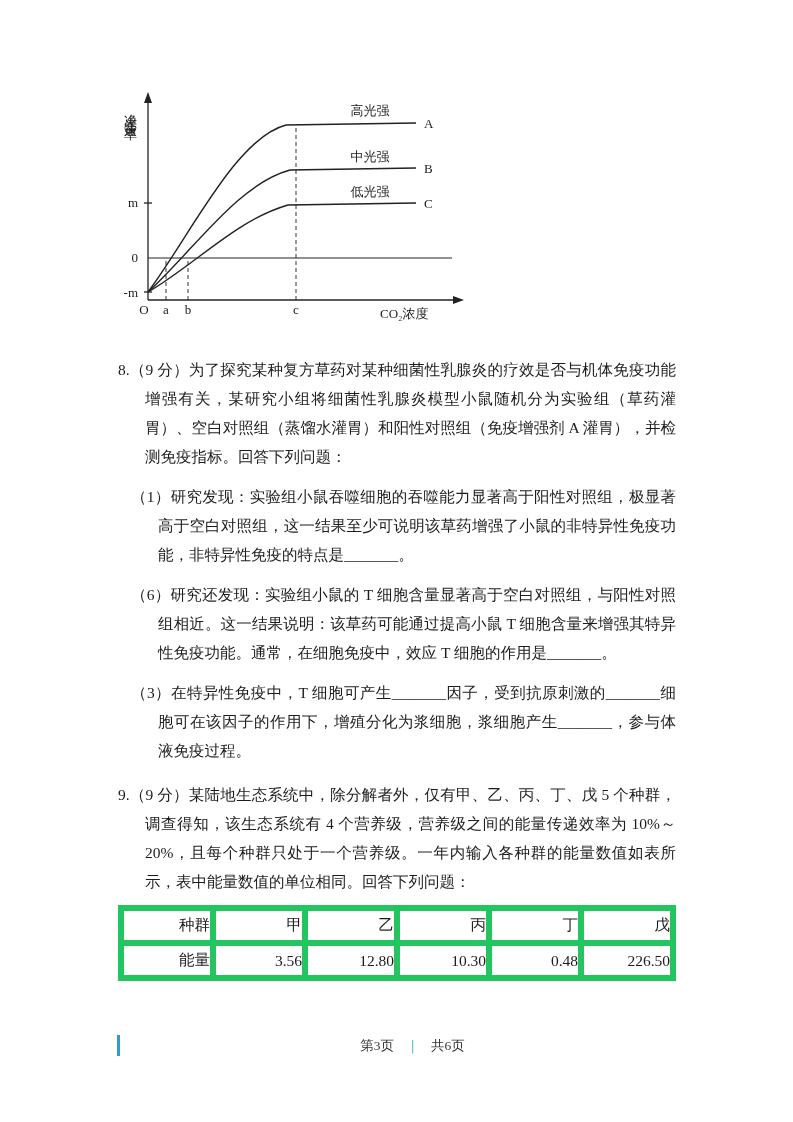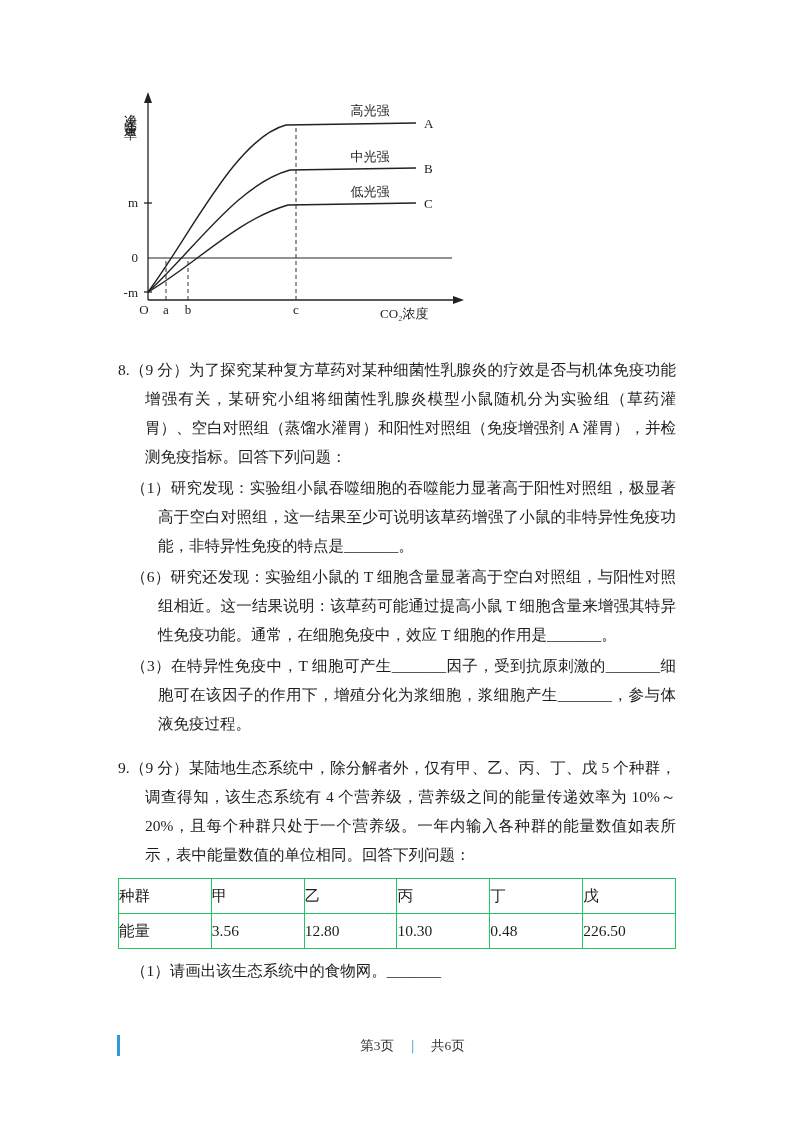--- a/index.html
+++ b/index.html
@@ -24,26 +24,26 @@
   .axis   { stroke:#222; stroke-width:1.3; fill:none; }
   .thin   { stroke:#222; stroke-width:1;   fill:none; }
   .curve  { stroke:#222; stroke-width:1.4; fill:none; }
   .dash   { stroke:#333; stroke-width:1; stroke-dasharray:4 3; fill:none; }
   .lbl    { font-size:13px; fill:#1c1c1c; font-family:"Liberation Serif","DejaVu Serif",serif; }
   .clbl   { font-size:13px; fill:#1c1c1c; font-family:"Liberation Serif","DejaVu Serif",serif; }
 
   
   .para { font-size:15.5px; line-height:29px; text-align:justify; color:#1c1c1c; }
   .question { padding-left:27px; text-indent:-27px; margin-top:15px; }
-  .item     { padding-left:40px; text-indent:-27px; margin-top:2px; }
+  .item     { padding-left:40px; text-indent:-27px; margin-top:11px; }
 
   
   .energy-table { border-collapse:collapse; width:558px; table-layout:fixed; margin:9px 0 7px 0; }
   .energy-table td {
-    border:1px solid #22c55e; height:35px; text-align:left;
+    border:6px solid #22c55e; height:35px; text-align:right;
     font-size:15.5px; color:#1c1c1c;
   }
 
   
   .footer {
     position:absolute; top:1037px; left:0; width:100%;
     text-align:center; font-size:13.5px; color:#333;margin-left:16px;
   }
   .footer .sep { color:#2e9bd5; margin:0 12px; }
   .margin-mark {
@@ -117,20 +117,19 @@
         <td>能量</td>
         <td>3.56</td>
         <td>12.80</td>
         <td>10.30</td>
         <td>0.48</td>
         <td>226.50</td>
       </tr>
     </tbody>
   </table>
 
-  <div class="para item">（1）请画出该生态系统中的食物网。_______</div>
 
 </div>
 
 <div class="margin-mark"></div>
 <div class="footer">
   <span>第3页</span><span class="sep">｜</span><span>共6页</span>
 </div>
 
 </body></html>

